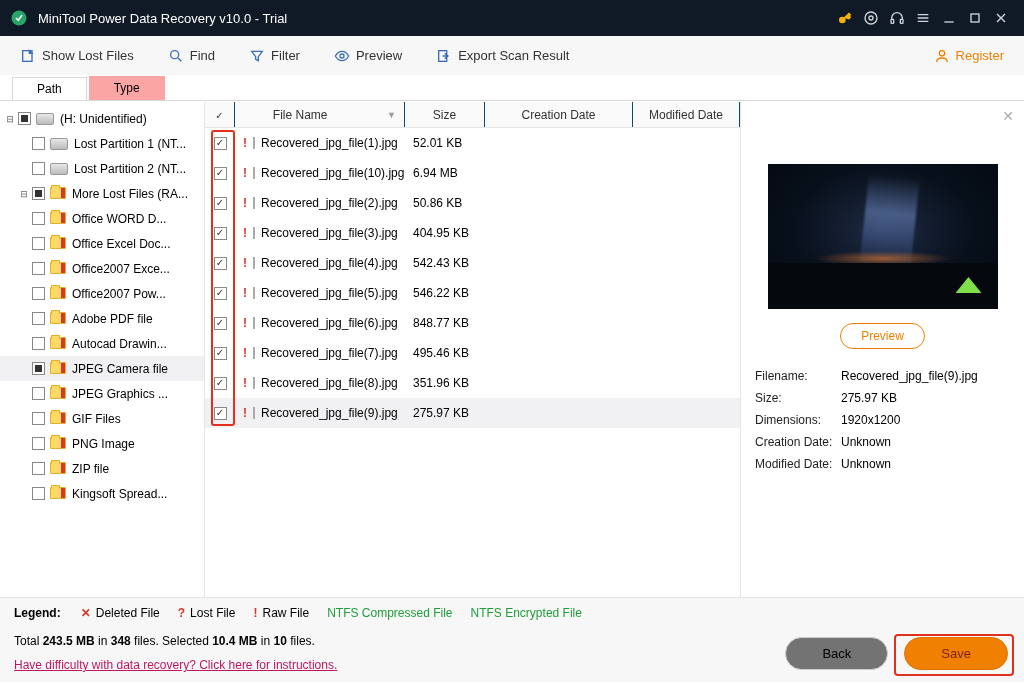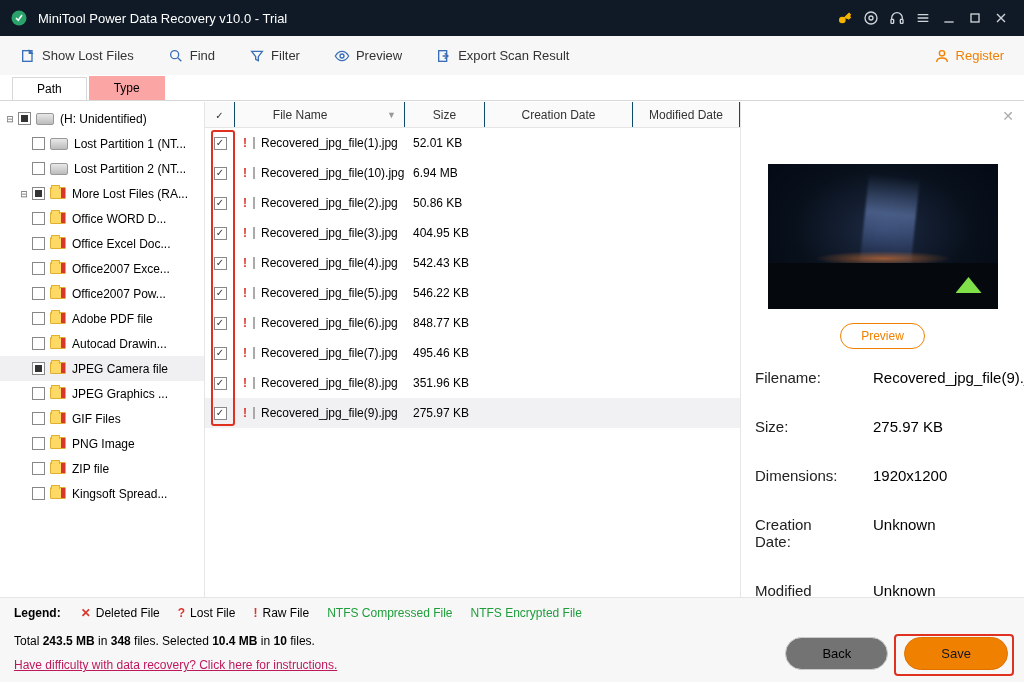--- a/index.html
+++ b/index.html
@@ -70,37 +70,37 @@
 
 .preview { width: 283px; padding: 10px 14px; font-size: 12px; position: relative; }
 .preview .close-x { position: absolute; top: 6px; right: 10px; cursor: pointer; color: #aaa; font-size: 14px; }
 .preview-img { width: 230px; height: 145px; margin: 52px auto 14px; display: block; background: radial-gradient(ellipse at 50% 45%, #1e2a44 0%, #08101b 55%, #030913 100%); position: relative; overflow: hidden; }
 .preview-img .stars { position: absolute; top: 8%; left: 42%; width: 22%; height: 65%; background: linear-gradient(180deg, rgba(120,150,210,0) 0%, rgba(120,150,210,.5) 40%, rgba(100,130,200,.3) 70%, rgba(100,130,200,0) 100%); transform: rotate(6deg); filter: blur(1px); }
 .preview-img .ground { position: absolute; left: 0; right: 0; bottom: 0; height: 32%; background: #05090e; }
 .preview-img .glow { position: absolute; left: 50%; bottom: 30%; width: 60%; height: 10%; transform: translateX(-50%); background: radial-gradient(ellipse, rgba(255,130,40,.55), transparent 70%); }
 .preview-img .tent { position: absolute; right: 16px; bottom: 16px; width: 26px; height: 16px; }
 .preview-img .tent::before { content: ""; position: absolute; inset: 0; background: #7fe04a; clip-path: polygon(50% 0, 100% 100%, 0 100%); }
 .preview-btn { display: block; margin: 0 auto 20px; border: 1px solid #f08000; color: #f08000; background: #fff; padding: 5px 20px; border-radius: 14px; cursor: pointer; font-size: 12px; }
-.meta { display: grid; grid-template-columns: 86px 1fr; row-gap: 8px; font-size: 15px; gap: 32px; }
+.meta { display: grid; grid-template-columns: 86px 1fr; row-gap: 8px; font-size: 12px; }
 .meta .k { color: #222; }
 
 
 .footer { height: 85px; border-top: 1px solid #e5e5e5; background: #f7f7f8; padding: 8px 14px 10px; position: relative; font-size: 12px; display: flex; flex-direction: column; justify-content: space-between; }
 .legend { display: flex; gap: 18px; align-items: center; }
 .legend b { margin-right: 2px; }
 .lg { display: inline-flex; align-items: center; gap: 5px; }
 .lg .x { color: #d9372b; font-weight: bold; }
 .lg .q { color: #d9372b; font-weight: bold; }
 .lg .bang { color: #d9372b; font-weight: bold; }
 .lg.green { color: #1f9d3a; }
 .stats { margin-top: 4px; }
 .help-link { color: #be185d; text-decoration: underline; cursor: pointer; }
 .footer-btns { position: absolute; right: 16px; bottom: 12px; display: flex; gap: 16px; }
 .btn { padding: 8px 36px; border-radius: 18px; font-size: 13px; cursor: pointer; border: 1px solid #ccc; background: #737373; }
-.btn.save { background: #f08000; color: #0f172a; border: 1px solid #e07000; }
+.btn.save { background: #f08000; color: #7f1d1d; border: 1px solid #e07000; }
 .save-annot { position: absolute; right: 10px; bottom: 6px; width: 120px; height: 42px; border: 2px solid #e03020; border-radius: 4px; pointer-events: none; }
 .sort-arrow { color: #999; font-size: 9px; margin-left: auto; }
 </style>
 </head>
 <body>
 
 <div class="titlebar">
   <span class="logo">
     <svg viewBox="0 0 24 24">
         <circle cx="12" cy="12" r="10" fill="#29a36a"></circle>

